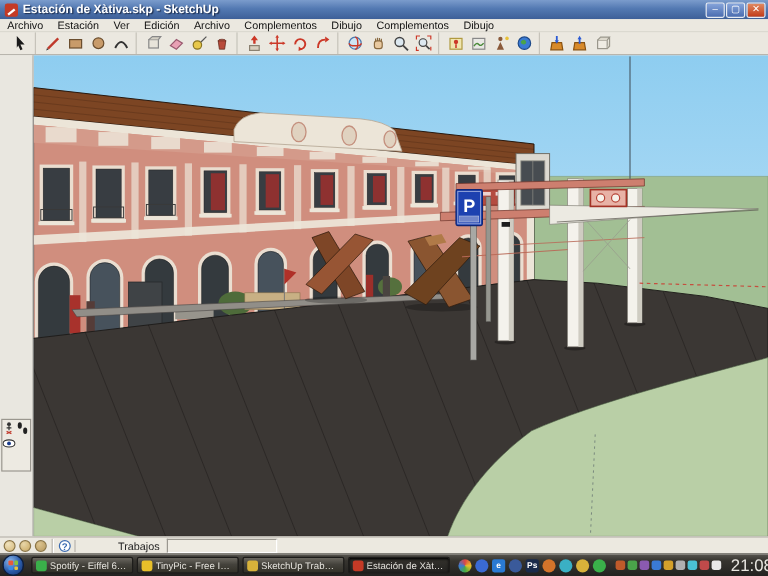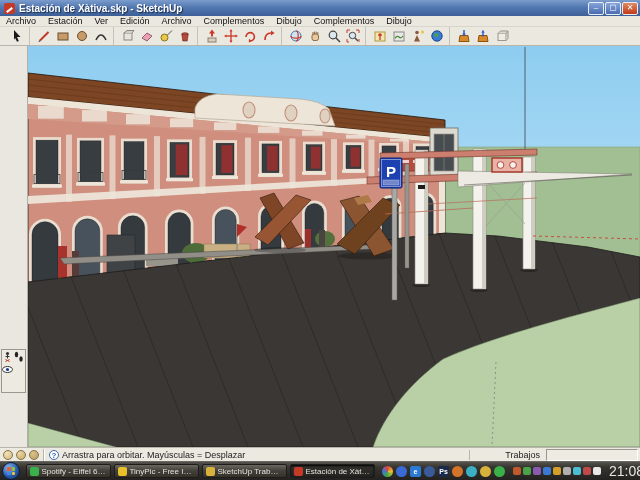--- a/index.html
+++ b/index.html
@@ -490,21 +490,20 @@
       <line x1="505" y1="190" x2="612" y2="193" stroke="#cc3b30" stroke-width="1" stroke-dasharray="3,3" opacity="0.85"></line>
       <line x1="468" y1="316" x2="464" y2="401" stroke="#4a5560" stroke-width="0.8" stroke-dasharray="2,3" opacity="0.6"></line>
     </svg>
 
   <div class="statusbar">
     <div class="coin" style="background:radial-gradient(circle at 35% 30%,#f0e2bc,#d4b87a)"></div>
     <div class="coin" style="background:radial-gradient(circle at 35% 30%,#e8d6a8,#c8a861)"></div>
     <div class="coin" style="background:radial-gradient(circle at 35% 30%,#dcc490,#b89a5e)"></div>
     <div class="sb-sep"></div>
     <div class="help-circle">?</div>
-    <div class="sb-hint">Arrastra para orbitar. Mayúsculas = Desplazar</div>
     <div class="sb-medidas">Trabajos</div>
     <div class="sb-valuebox"></div>
   </div>
 
   <div class="taskbar">
     <div class="start-orb">
       <div class="orb-flag">
         <i style="background:#e85a3a"></i>
           <i style="background:#8ac43a"></i>
         <i style="background:#3a8ae8"></i>

